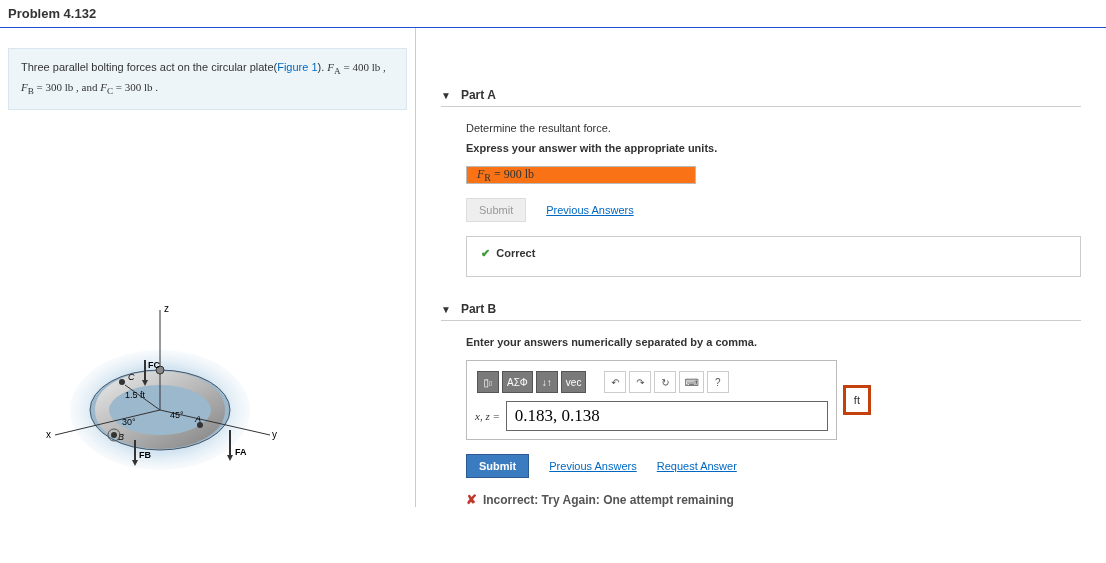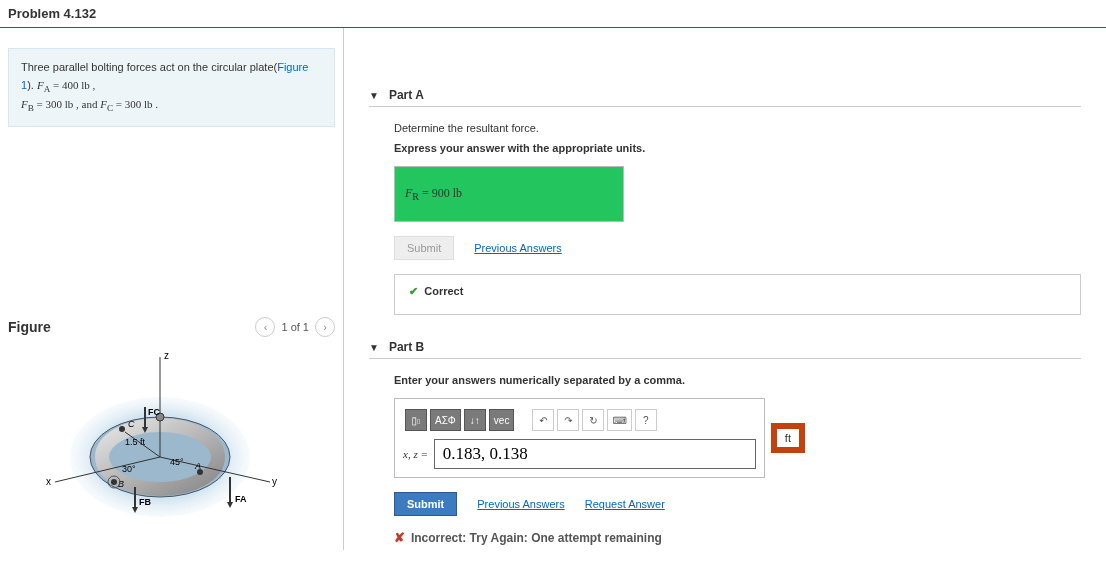--- a/index.html
+++ b/index.html
@@ -1,50 +1,50 @@
 <!DOCTYPE html>
 <html><head>
 <meta charset="utf-8">
 <style>
   * { box-sizing: border-box; margin: 0; padding: 0; }
   body { font-family: Arial, Helvetica, sans-serif; font-size: 12px; color: #333; background: #fff; width: 1106px; }
   .header { padding: 6px 8px; font-weight: bold; font-size: 13px; color: #333; border-bottom: 1px solid #1d4ed8; }
   .container { display: flex; }
-  .left-col { width: 344px; border-right: 1px solid #ccc; padding: 20px 0 0 0; }
+  .left-col { width: 416px; border-right: 1px solid #ccc; padding: 20px 0 0 0; }
   .right-col { flex: 1; padding: 20px 25px 0 25px; }
   .desc-box { background: #eef5f9; border: 1px solid #d9e6ef; padding: 10px 12px; margin: 0 8px 10px 8px; font-size: 11px; line-height: 1.6; }
   .desc-box a { color: #0068c3; text-decoration: none; }
   .figure-head { display: flex; justify-content: space-between; align-items: center; margin: 0 8px 10px 8px; }
   .figure-title { font-weight: bold; font-size: 14px; }
   .pager { display: flex; align-items: center; gap: 6px; font-size: 11px; color: #555; }
   .pager-btn { width: 20px; height: 20px; border-radius: 50%; border: 1px solid #ccc; background: #fff; display:flex; align-items:center; justify-content:center; color:#888; font-size:11px; }
   .figure-body { padding: 0 40px; }
   .part-head { display: flex; align-items: center; border-bottom: 1px solid #ccc; padding-bottom: 4px; margin-bottom: 15px; }
   .part-head .tri { margin-right: 10px; color:#333; font-size:10px; }
   .part-title { font-weight: bold; font-size: 12px; }
   .indent { margin-left: 25px; }
   .instr { font-size: 11px; margin-bottom: 8px; }
   .instr-bold { font-weight: bold; font-size: 11px; margin-bottom: 12px; }
-  .ans-box { border: 1px solid #bbb; padding: 19px 10px; display: inline-block; min-width: 230px; font-size: 12px; background:#22c55e; }
+  .ans-box { border: 1px solid #bbb; padding: 0 10px; display: inline-block; min-width: 230px; font-size: 12px; background:#f97316; }
   .btn-submit { background: #3a7cbf; color:#fff; border:1px solid #2a5a90; padding: 5px 12px; font-size: 11px; font-weight:bold; }
   .btn-submit-disabled { background: #eee; color:#999; border:1px solid #ddd; padding: 5px 12px; font-size: 11px; }
   .link { color: #0068c3; text-decoration: underline; font-size: 11px; margin-left: 20px; }
   .row { margin: 14px 0; display:flex; align-items:center; }
   .feedback-box { border: 1px solid #ccc; padding: 10px 14px; margin-top: 9px; width: 100%; font-size:11px; }
   .feedback-box .head { font-weight: bold; margin-bottom: 6px; }
   .check { color: #3a9b35; font-weight: bold; margin-right: 6px; }
   .cross { color: #c0392b; font-weight: bold; margin-right: 6px; font-size:13px; }
   .answer-wrap { border:1px solid #bbb; display:inline-block; padding:8px; }
   .toolbar { display:flex; gap:3px; margin-bottom:6px; padding:2px; align-items:center;}
   .tool-btn { background:#7a7a7a; color:#fff; font-size:10px; padding:3px 4px; border:1px solid #555; min-width:22px; height:22px; display:flex; align-items:center; justify-content:center;}
   .tool-btn.light { background:#fff; color:#555; border:1px solid #ccc; }
   .input-row { display:flex; align-items:center; }
   .input-label { font-style: italic; font-size:11px; margin-right:6px; }
   .input-field { border:1px solid #666; padding:4px 8px; font-size:17px; width:322px; height:30px; font-family: 'Times New Roman', serif; }
-  .unit-box { border:6px solid #c2410c; margin-left:6px; padding:6px 8px; font-size:11px; height:30px; display:flex; align-items:center;}
+  .unit-box { border:3px solid #c2410c; margin-left:6px; padding:6px 8px; font-size:11px; height:30px; display:flex; align-items:center;}
   .serif { font-family: 'Times New Roman', serif; }
   .spacer-v { height: 180px; }
   .incorrect-row { color:#555; font-size:12px; font-weight:bold; margin-top:12px; }
 </style>
 </head>
 <body>
 
 <div class="header">Problem 4.132</div>
 
 <div class="container">
@@ -52,28 +52,20 @@
     <div class="desc-box">
       <span>Three parallel bolting forces act on the circular plate(</span><a href="#">Figure 1</a><span>). </span>
       <span class="serif"><i>F</i><sub>A</sub></span><span class="serif"> = 400 lb ,</span>
       <br>
       <span class="serif"><i>F</i><sub>B</sub></span><span class="serif"> = 300 lb , and </span>
       <span class="serif"><i>F</i><sub>C</sub></span><span class="serif"> = 300 lb .</span>
     </div>
 
     <div class="spacer-v"></div>
 
-    <div class="figure-head">
-      <div class="figure-title">Figure</div>
-      <div class="pager">
-        <div class="pager-btn">‹</div>
-        <span>1 of 1</span>
-        <div class="pager-btn">›</div>
-      </div>
-    </div>
 
     <div class="figure-body">
       <svg width="260" height="200" viewBox="0 0 260 200">
         <defs>
           <radialGradient id="glow" cx="50%" cy="50%" r="60%">
             <stop offset="60%" stop-color="#b8d4e8" stop-opacity="0.6"></stop>
             <stop offset="100%" stop-color="#fff" stop-opacity="0"></stop>
           </radialGradient>
           <linearGradient id="ring" x1="0" y1="0" x2="1" y2="1">
             <stop offset="0" stop-color="#e5e5e5"></stop>

